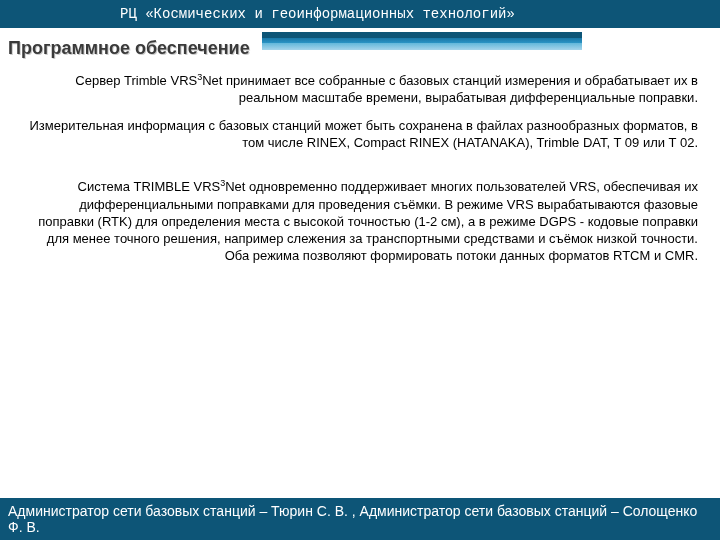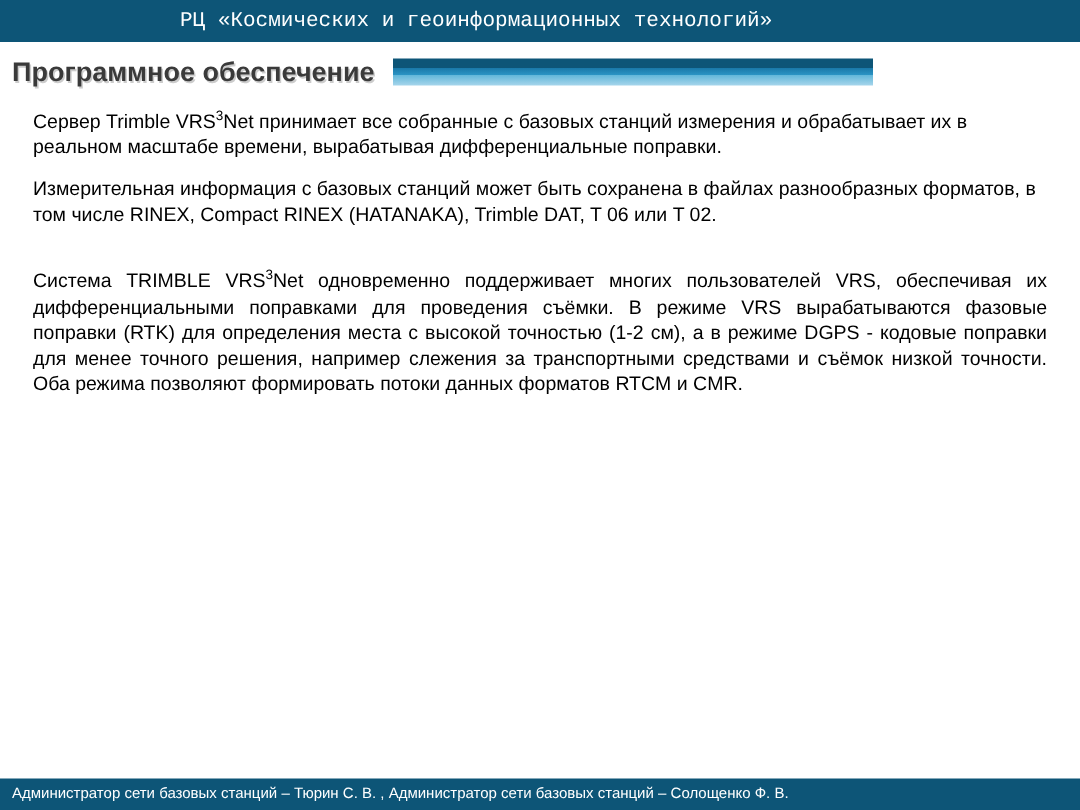--- a/index.html
+++ b/index.html
@@ -14,21 +14,20 @@
   .header-bar {
     background: #0d5577;
     color: #fff;
     font-size: 14px;
     padding: 6px 0 6px 120px;
     font-weight: normal;
     font-family: Liberation Mono, monospace;
   }
   .subtitle-wrap {
     display: flex;
-    align-items: center;
     background: #fff;
   }
   .subtitle {
     font-size: 18px;
     font-weight: bold;
     color: #3a3a3a;
     padding: 10px 0 5px 8px;
     white-space: nowrap;
     text-shadow: 1px 1px 0 #ccc;
   }
@@ -41,31 +40,31 @@
       #0d5577 0%, #0d5577 35%,
       #1978a8 35%, #2a93c3 60%,
       #5fb6d9 60%, #a6d5eb 100%);
   }
   .content {
     padding: 8px 22px 0 22px;
     font-size: 13px;
     color: #000;
     line-height: 1.32;
   }
-  .content p { margin-bottom: 10px; }
+  .content p { margin-bottom: 10px; text-align: right; }
   .justify { text-align: justify; }
   .sup { font-size: 9px; vertical-align: super; }
   .footer {
     position: absolute;
     bottom: 0;
     left: 0;
     right: 0;
     background: #0d5577;
     color: #fff;
-    font-size: 10px;
+    font-size: 14px;
     padding: 5px 8px;
   }
 </style>
 </head>
 <body>
 
 <div class="header-bar">
   <span>РЦ «Космических и геоинформационных технологий»</span>
 </div>
 
@@ -74,21 +73,21 @@
   <div class="accent"></div>
 </div>
 
 <div class="content">
 
   <p>
     <span>Сервер Trimble VRS</span><span class="sup">3</span><span>Net принимает все собранные с базовых станций измерения и обрабатывает их в реальном масштабе времени, вырабатывая дифференциальные поправки.</span>
   </p>
 
   <p>
-    <span>Измерительная информация с базовых станций может быть сохранена в файлах разнообразных форматов, в том числе RINEX, Compact RINEX (HATANAKA), Trimble DAT, T 06 или T 02.</span>
+    <span>Измерительная информация с базовых станций может быть сохранена в файлах разнообразных форматов, в том числе RINEX, Compact RINEX (HATANAKA), Trimble DAT, T 09 или T 02.</span>
   </p>
 
   <br>
 
   <p class="justify">
     <span>Система TRIMBLE VRS</span><span class="sup">3</span><span>Net одновременно поддерживает многих пользователей VRS, обеспечивая их дифференциальными поправками для проведения съёмки. В режиме VRS вырабатываются фазовые поправки (RTK) для определения места с высокой точностью (1-2 см), а в режиме DGPS - кодовые поправки для менее точного решения, например слежения за транспортными средствами и съёмок низкой точности. Оба режима позволяют формировать потоки данных форматов RTCM и CMR.</span>
   </p>
 
 
 </div>

